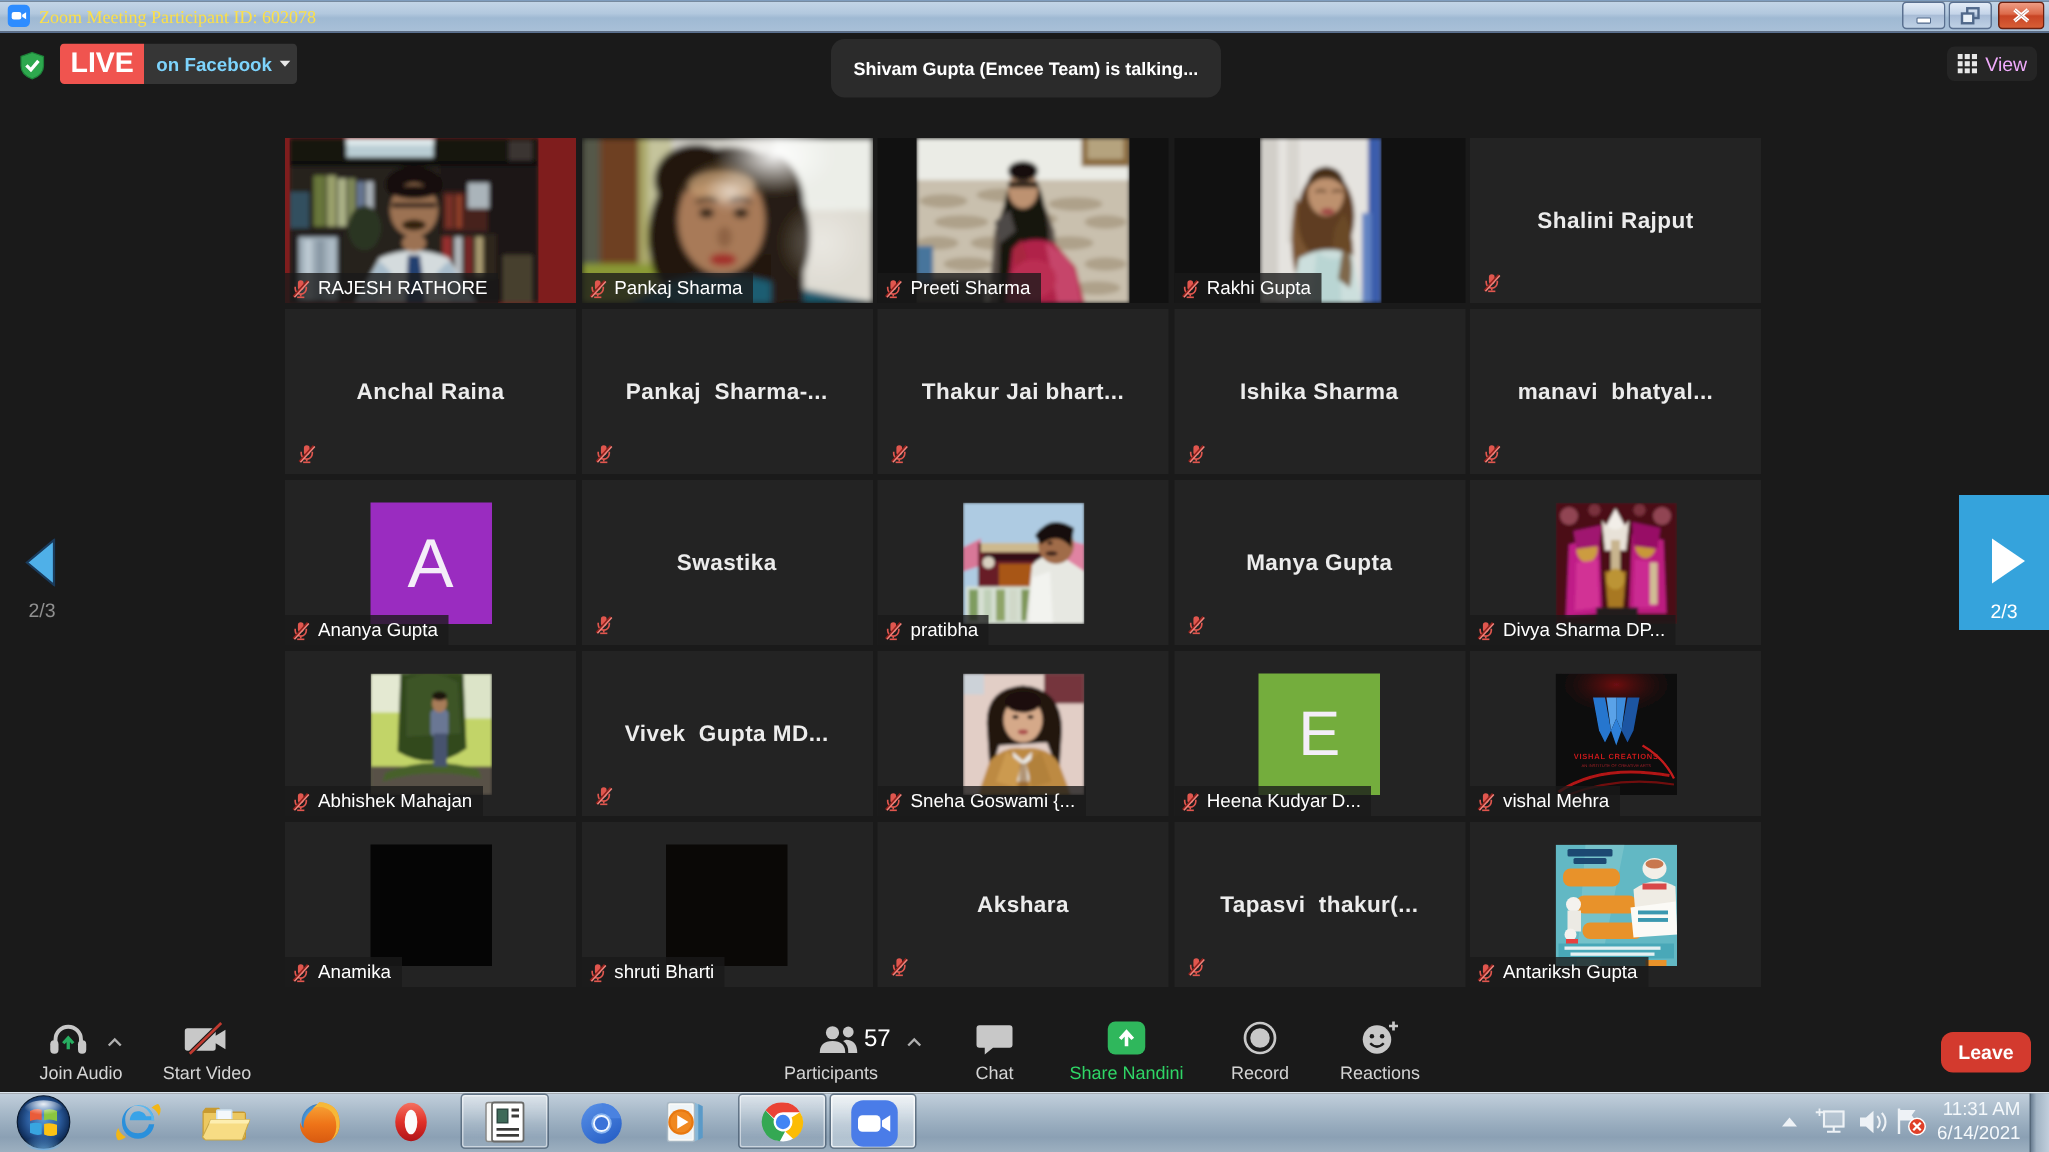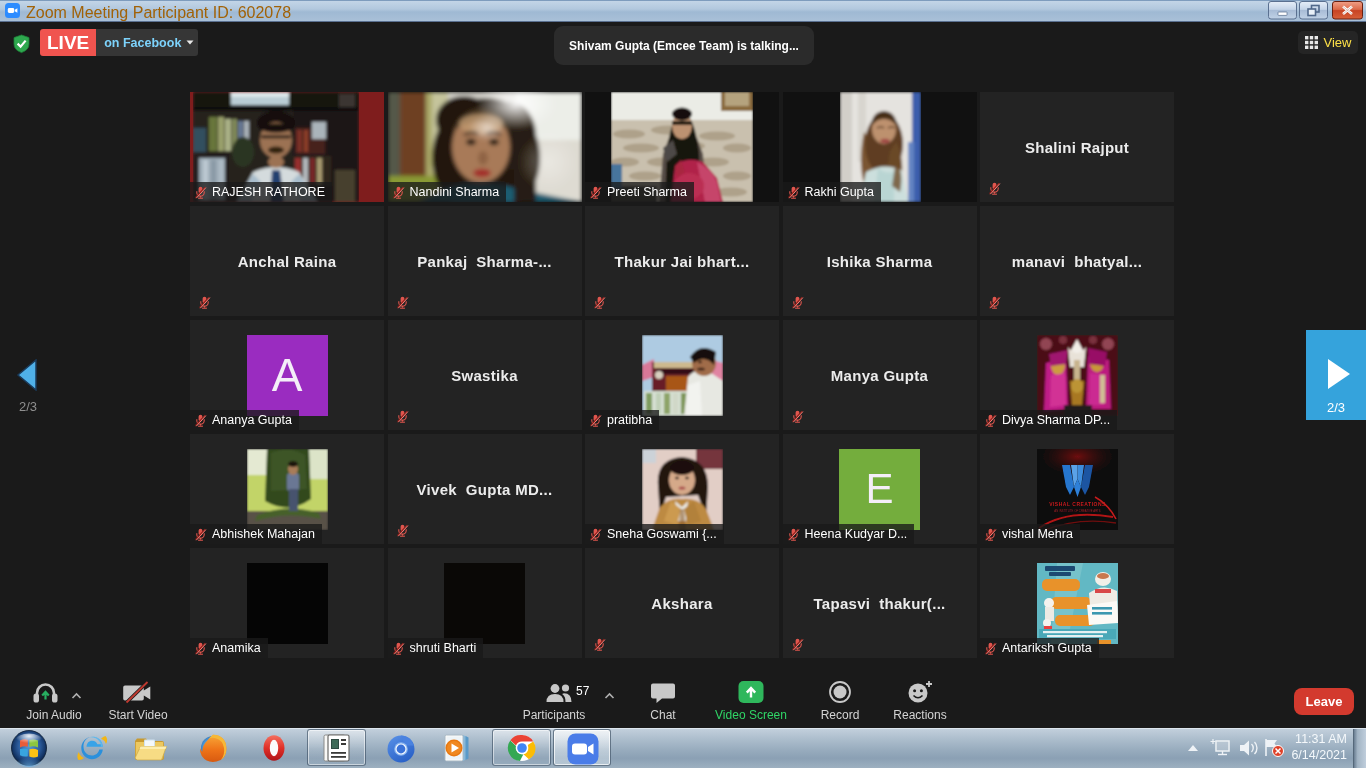--- a/index.html
+++ b/index.html
@@ -1,21 +1,21 @@
 <!DOCTYPE html>
 <html><head><meta charset="utf-8">
 <style>
 * { margin:0; padding:0; box-sizing:border-box; }
 html,body { width:1366px; height:768px; overflow:hidden; background:#1a1a1a;
   font-family:"Liberation Sans",sans-serif; }
 #root { position:relative; width:1366px; height:768px; }
 .titlebar { position:absolute; left:0; top:0; width:1366px; height:22px;
   background:linear-gradient(#c3d5e7 0%,#b2c8de 40%,#9fb9d3 55%,#a9c0d8 100%);
   border-top:1px solid #7e9cbd; border-bottom:1px solid #5a7090; }
-.titletext { position:absolute; left:26px; top:4px; font-size:16px; color:#a16207; }
+.titletext { position:absolute; left:26px; top:4px; font-size:12px; color:#fde047;font-family:Liberation Serif, serif; }
 .tile { position:absolute; background:#232323; }
 .cname { position:absolute; left:0; right:0; top:0; bottom:0; display:flex;
   align-items:center; justify-content:center; color:#ececec; font-size:15px;
   font-weight:bold; letter-spacing:0.3px; }
 .mic { position:absolute; }
 .chip { position:absolute; left:0; bottom:0; height:20px; background:rgba(26,26,26,0.78);
   display:flex; align-items:center; padding:0 7px 0 4px; gap:5px; color:#fff;
   font-size:12.5px; white-space:nowrap; }
 .chip .cmic { flex:0 0 auto; }
 .avatar { position:absolute; left:50%; top:50%; width:81px; height:81px;
@@ -72,21 +72,21 @@
 <path d="M5.6 9.6 L8.6 12.6 L13.6 6.6" fill="none" stroke="#fff" stroke-width="2.2"></path>
 </svg>
 <div style="position:absolute;left:40px;top:29px;height:27px;display:flex;border-radius:3px;overflow:hidden">
 <div style="background:#f0544f;color:#fff;font-weight:bold;font-size:19px;display:flex;align-items:center;padding:0 7px;">LIVE</div>
 <div style="background:#363636;color:#7dd3fc;font-weight:bold;font-size:12.5px;display:flex;align-items:center;padding:0 4px 0 8px;gap:5px;">on Facebook
 <svg width="8" height="5" viewBox="0 0 8 5">
           <path d="M0.5 0.5 L4 4.5 L7.5 0.5 Z" fill="#e8e8e8"></path>
         </svg></div>
 </div>
 <div style="position:absolute;left:554px;top:26px;width:260px;height:39px;background:#2b2b2b;border-radius:9px;color:#fff;font-size:12px;font-weight:bold;display:flex;align-items:center;justify-content:center;">Shivam Gupta (Emcee Team) is talking...</div>
-<div style="position:absolute;left:1298px;top:31px;width:60px;height:23px;background:#252525;border-radius:5px;display:flex;align-items:center;justify-content:center;gap:6px;color:#fde047;font-size:13px;"><svg width="13" height="13" viewBox="0 0 13 13">
+<div style="position:absolute;left:1298px;top:31px;width:60px;height:23px;background:#252525;border-radius:5px;display:flex;align-items:center;justify-content:center;gap:6px;color:#f0abfc;font-size:13px;"><svg width="13" height="13" viewBox="0 0 13 13">
 <g fill="#e8e8e8">
 <rect x="0" y="0" width="3.4" height="3.4"></rect>
           <rect x="4.8" y="0" width="3.4" height="3.4"></rect>
           <rect x="9.6" y="0" width="3.4" height="3.4"></rect>
 <rect x="0" y="4.8" width="3.4" height="3.4"></rect>
           <rect x="4.8" y="4.8" width="3.4" height="3.4"></rect>
           <rect x="9.6" y="4.8" width="3.4" height="3.4"></rect>
 <rect x="0" y="9.6" width="3.4" height="3.4"></rect>
           <rect x="4.8" y="9.6" width="3.4" height="3.4"></rect>
           <rect x="9.6" y="9.6" width="3.4" height="3.4"></rect>
@@ -209,21 +209,21 @@
       </svg>
       <div class="chip">
         <svg class="cmic" width="13" height="13" viewBox="0 0 13 13" style="">
 <rect x="4.6" y="0.8" width="3.8" height="6.6" rx="1.9" fill="#e0564e"></rect>
 <path d="M2.8 5.2 v1.2 a3.7 3.7 0 0 0 7.4 0 V5.2" fill="none" stroke="#e0564e" stroke-width="1.1"></path>
 <line x1="6.5" y1="10" x2="6.5" y2="11.6" stroke="#e0564e" stroke-width="1.1"></line>
 <line x1="4.1" y1="12.2" x2="8.9" y2="12.2" stroke="#e0564e" stroke-width="1.1"></line>
 <line x1="1.6" y1="11.8" x2="11.2" y2="1.2" stroke="#8f201b" stroke-width="1.5"></line>
 <line x1="2.3" y1="12.2" x2="11.9" y2="1.6" stroke="#ef837c" stroke-width="1"></line>
 </svg>
-        <span>Nandini Sharma</span>
+        <span>Pankaj Sharma</span>
       </div>
     </div>
 <div class="tile" style="left:585.0px;top:92.0px;width:194.0px;height:110.0px;background:#111;">
       <svg width="142" height="110" viewBox="0 0 142 110" style="position:absolute;left:26px;top:0">
 <defs>
           <filter id="fb3" x="-10%" y="-10%" width="120%" height="120%">
             <feGaussianBlur stdDeviation="1.3"></feGaussianBlur>
           </filter>
         </defs>
 <g filter="url(#fb3)">
@@ -753,36 +753,36 @@
 <line x1="4.5" y1="21.5" x2="25.5" y2="1" stroke="#c03a30" stroke-width="1.8"></line>
 </svg></div>
 <div class="tlabel" style="left:98px;top:708px;width:80px;">Start Video</div>
 
 <div style="position:absolute;left:544px;top:682px;"><svg width="30" height="22" viewBox="0 0 30 22">
 <circle cx="11" cy="6.5" r="4.4" fill="#c8c8c8"></circle>
 <path d="M2.5 20 q0 -8 8.5 -8 q8.5 0 8.5 8 Z" fill="#c8c8c8"></path>
 <circle cx="21.5" cy="6" r="3.6" fill="#c8c8c8"></circle>
 <path d="M20 11.2 q7.5 0.2 7.5 8.8 l-6 0 q0.3 -5.5 -3.4 -8 Z" fill="#c8c8c8"></path>
 </svg></div>
-<div style="position:absolute;left:576px;top:684px;color:#fff;font-size:12px;">57</div>
+<div style="position:absolute;left:576px;top:684px;color:#fff;font-size:16px;">57</div>
 <div style="position:absolute;left:604px;top:686px;"><svg width="11" height="8" viewBox="0 0 11 8">
         <path d="M1.5 6 L5.5 2 L9.5 6" fill="none" stroke="#b0b0b0" stroke-width="1.6"></path>
       </svg></div>
 <div class="tlabel" style="left:514px;top:708px;width:80px;">Participants</div>
 
 <div style="position:absolute;left:650px;top:681px;"><svg width="26" height="24" viewBox="0 0 26 24">
 <path d="M3 2.5 h20 a2 2 0 0 1 2 2 v11 a2 2 0 0 1 -2 2 h-11 l-5.5 4.5 v-4.5 H3 a2 2 0 0 1 -2 -2 v-11 a2 2 0 0 1 2 -2 Z" fill="#c8c8c8"></path>
 </svg></div>
 <div class="tlabel" style="left:623px;top:708px;width:80px;">Chat</div>
 
 <div style="position:absolute;left:738px;top:680px;"><svg width="26" height="24" viewBox="0 0 26 24">
 <rect x="0.5" y="1" width="25" height="22" rx="5" fill="#2fb75c"></rect>
 <path d="M13 17.5 v-9 M8.8 12.6 l4.2 -4.6 l4.2 4.6" fill="none" stroke="#fff" stroke-width="2.4"></path>
 </svg></div>
-<div class="tlabel glabel" style="left:711px;top:708px;width:80px;">Video Screen</div>
+<div class="tlabel glabel" style="left:711px;top:708px;width:80px;">Share Nandini</div>
 
 <div style="position:absolute;left:828px;top:680px;"><svg width="24" height="24" viewBox="0 0 24 24">
 <circle cx="12" cy="12" r="10" fill="none" stroke="#c8c8c8" stroke-width="1.8"></circle>
 <circle cx="12" cy="12" r="6.5" fill="#c8c8c8"></circle>
 </svg></div>
 <div class="tlabel" style="left:800px;top:708px;width:80px;">Record</div>
 
 <div style="position:absolute;left:906px;top:680px;"><svg width="28" height="24" viewBox="0 0 28 24">
 <circle cx="12" cy="13" r="9.5" fill="#c8c8c8"></circle>
 <circle cx="8.6" cy="10.8" r="1.5" fill="#1a1a1a"></circle>

